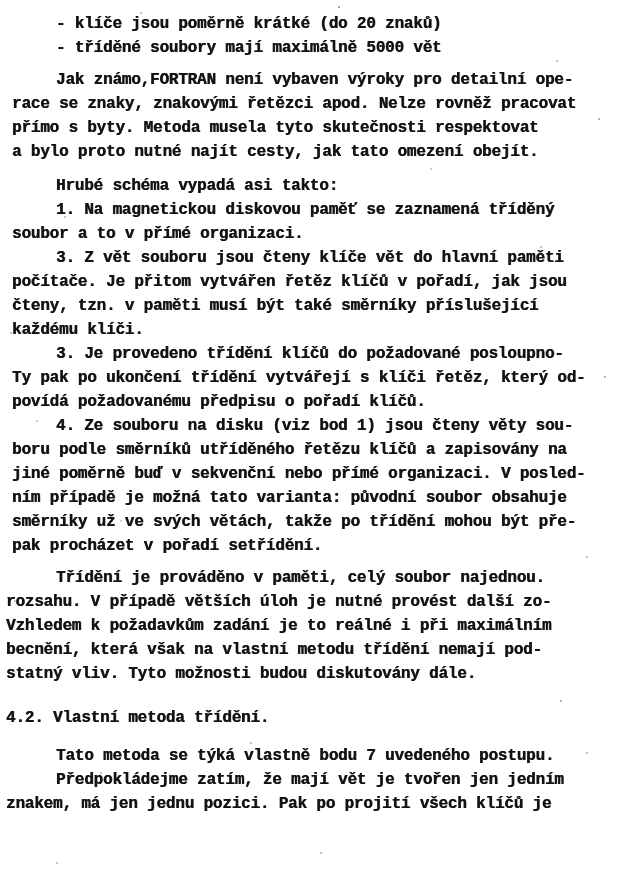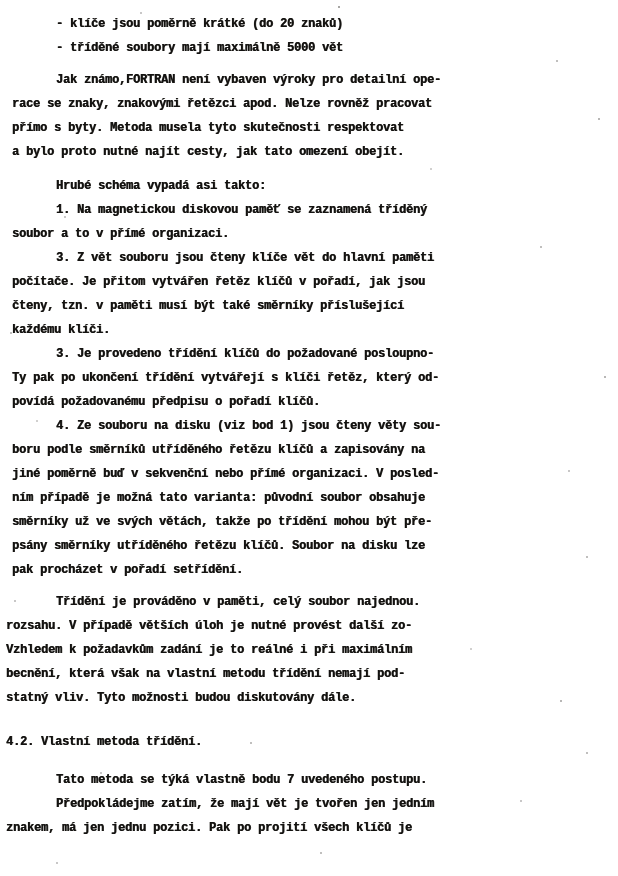--- a/index.html
+++ b/index.html
@@ -10,21 +10,21 @@
   .page {
     position: relative;
     width: 618px;
     height: 876px;
     margin: 0 auto;
     background: #fdfdfc;
     overflow: hidden;
     box-sizing: border-box;
     padding-top: 12px;
     font-family: "Liberation Mono", "DejaVu Sans Mono", monospace;
-    font-size: 12px;
+    font-size: 16px;
     font-weight: 700;
     color: #181715;
     filter: blur(0.3px) contrast(1.05);
   }
   .line {
     height: 24px;
     line-height: 24px;
     white-space: pre;
     letter-spacing: -0.2px;
     text-shadow: 0.5px 0.3px 0.5px rgba(20, 18, 15, 0.75),
@@ -87,21 +87,20 @@
       <div class="line body">čteny, tzn. v paměti musí být také směrníky příslušející</div>
       <div class="line body">každému klíči.</div>
       <div class="line para">3. Je provedeno třídění klíčů do požadované posloupno-</div>
       <div class="line body">Ty pak po ukončení třídění vytvářejí s klíči řetěz, který od-</div>
       <div class="line body">povídá požadovanému předpisu o pořadí klíčů.</div>
       <div class="line para">4. Ze souboru na disku (viz bod 1) jsou čteny věty sou-</div>
       <div class="line body">boru podle směrníků utříděného řetězu klíčů a zapisovány na</div>
       <div class="line body">jiné poměrně buď v sekvenční nebo přímé organizaci. V posled-</div>
       <div class="line body">ním případě je možná tato varianta: původní soubor obsahuje</div>
       <div class="line body">směrníky už ve svých větách, takže po třídění mohou být pře-</div>
-      <div class="line body">psány směrníky utříděného řetězu klíčů. Soubor na disku lze</div>
       <div class="line body">pak procházet v pořadí setřídění.</div>
       <div class="line para" style="margin-top: 8px;">Třídění je prováděno v paměti, celý soubor najednou.</div>
       <div class="line body2">rozsahu. V případě větších úloh je nutné provést další zo-</div>
       <div class="line body2">Vzhledem k požadavkům zadání je to reálné i při maximálním</div>
       <div class="line body2">becnění, která však na vlastní metodu třídění nemají pod-</div>
       <div class="line body2">statný vliv. Tyto možnosti budou diskutovány dále.</div>
       <div class="line body2" style="margin-top: 20px;">4.2. Vlastní metoda třídění.</div>
       <div class="line para" style="margin-top: 14px;">Tato metoda se týká vlastně bodu 7 uvedeného postupu.</div>
       <div class="line para">Předpokládejme zatím, že mají vět je tvořen jen jedním</div>
       <div class="line body2">znakem, má jen jednu pozici. Pak po projití všech klíčů je</div>

